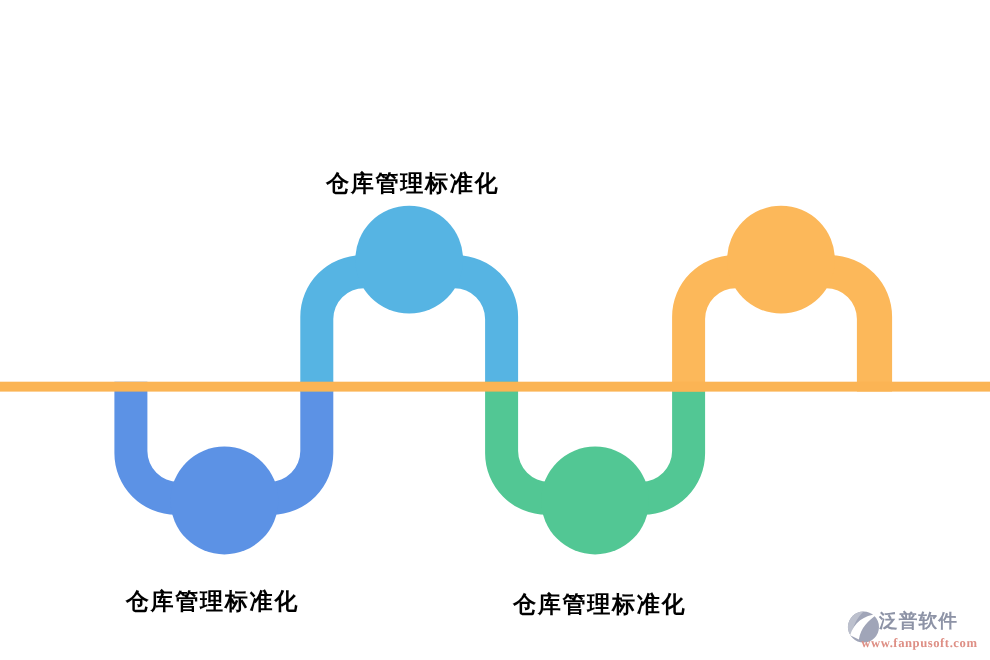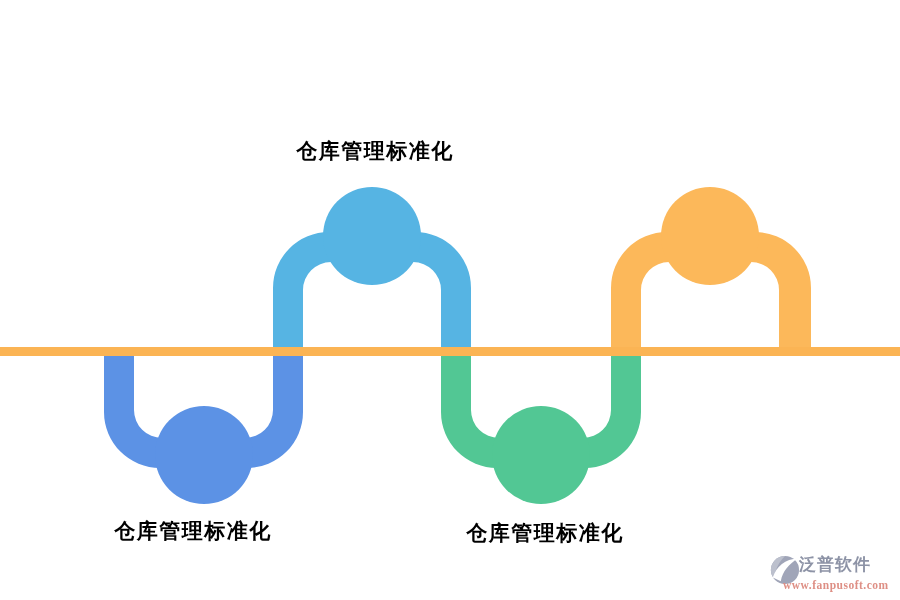--- a/index.html
+++ b/index.html
@@ -12,20 +12,21 @@
   }
   #chain-svg{position:absolute;left:0;top:0;}
   .node-label{
     position:absolute;
     transform:translateX(-50%);
     font-size:21px;
     font-weight:bold;
     color:#000000;
     letter-spacing:1.5px;
     white-space:nowrap;
+    margin-top:16px;
   }
   #brand-logo{
     position:absolute;
     left:770px;top:553px;
     width:126px;height:42px;
   }
   #brand-icon{position:absolute;left:0;top:2px;}
   #brand-name{
     position:absolute;left:29px;top:0;
     font-size:17px;font-weight:bold;

